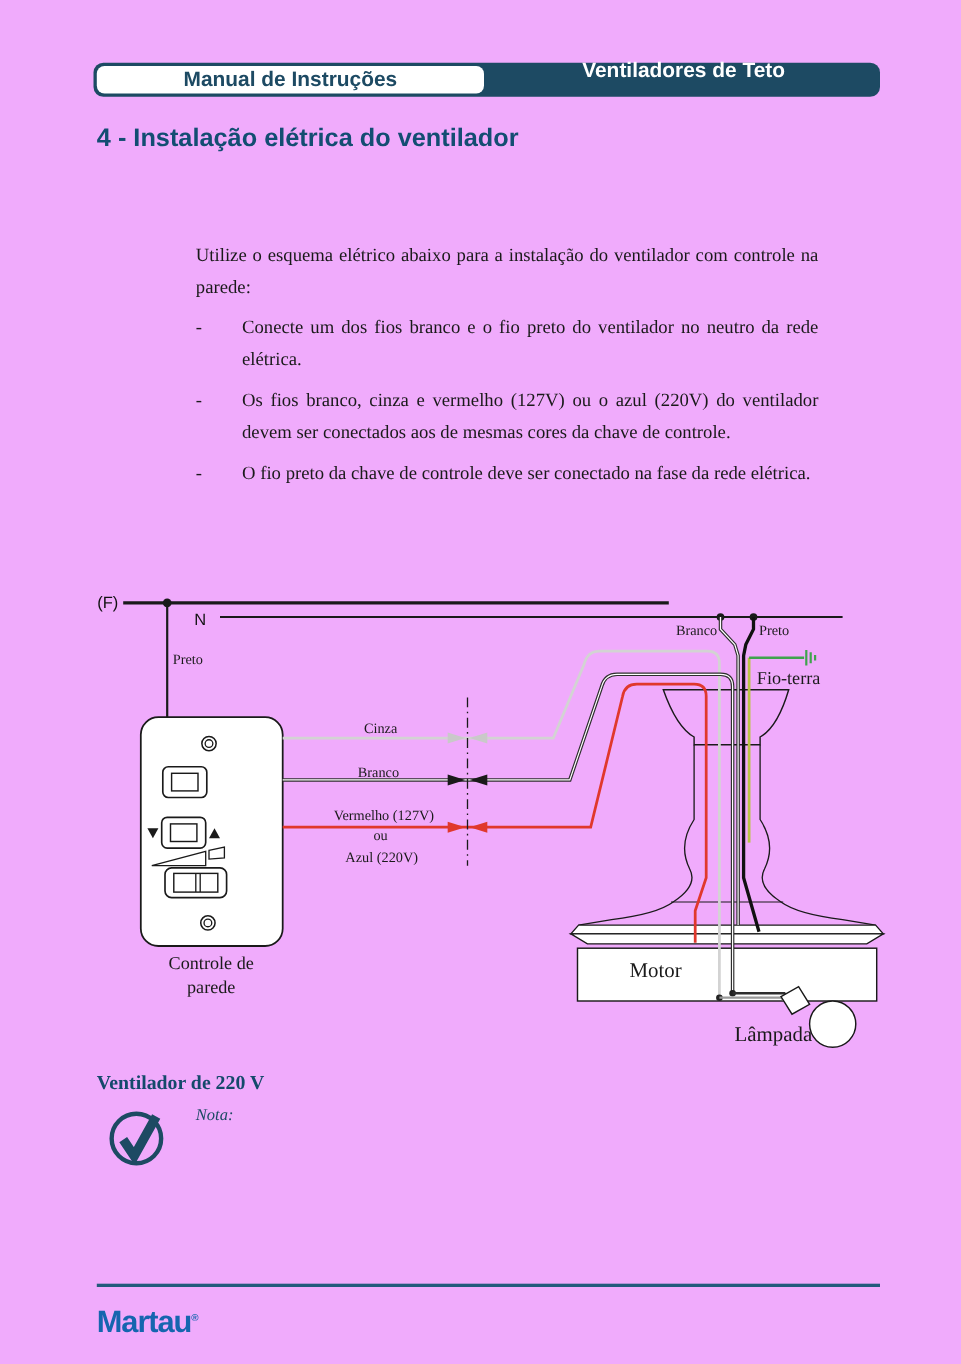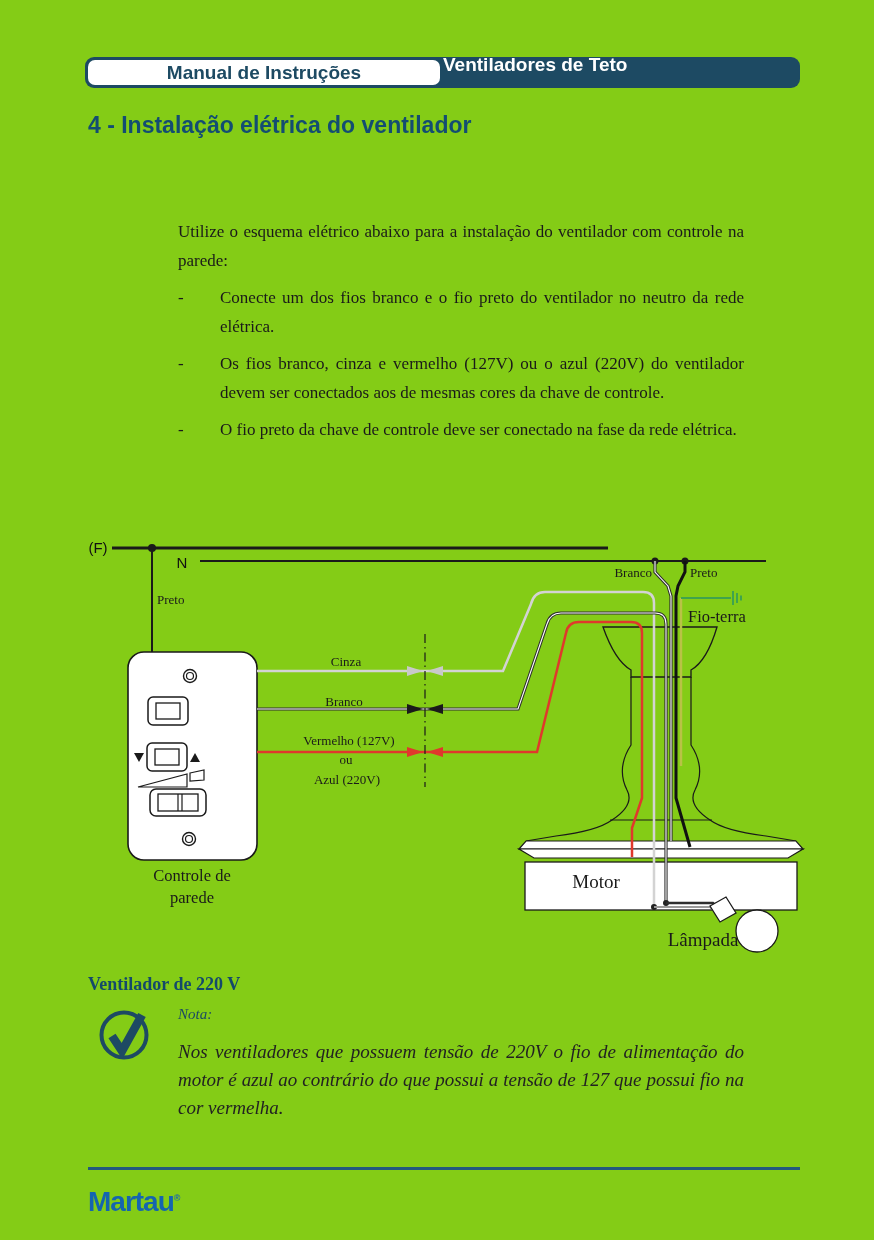--- a/index.html
+++ b/index.html
@@ -1,26 +1,26 @@
 <!DOCTYPE html>
 <html><head>
 <meta charset="utf-8">
 <style>
   html,body{margin:0;padding:0;background:#fff;}
-  .page{position:relative;width:874px;height:1240px;background:#84cc16;overflow:hidden;
+  .page{position:relative;width:874px;height:1240px;background:#f0abfc;overflow:hidden;
         font-family:"Liberation Sans","DejaVu Sans",sans-serif;color:#1a1a1a;}
 
   
   .header{position:absolute;left:85px;top:57px;width:715px;height:31px;
           background:#1d4a63;border-radius:9px;}
   .header-left{position:absolute;left:3px;top:3px;width:352px;height:25px;background:#ffffff;
           border-radius:7px;display:flex;align-items:center;justify-content:center;}
   .header-left span{color:#1d4a63;font-size:19px;font-weight:bold;}
   .header-right{position:absolute;left:358px;top:0;width:357px;height:15px;
-          display:flex;align-items:center;justify-content:flex-start;}
+          display:flex;align-items:center;justify-content:center;}
   .header-right span{color:#ffffff;font-size:19px;font-weight:bold;}
 
   
   .h1{position:absolute;left:88px;top:112px;font-size:23px;font-weight:bold;color:#134d72;}
   .h2{position:absolute;left:88px;top:168px;font-size:20px;font-weight:bold;color:#134d72;}
 
   
   .text-block{position:absolute;left:178px;top:217px;width:566px;
           font-family:"Liberation Serif","DejaVu Serif",serif;font-size:17px;line-height:29px;color:#1a1a1a;}
   .text-block p{margin:0;text-align:justify;}
@@ -174,18 +174,17 @@
     <text class="dlabel-md" x="192" y="881" text-anchor="middle">Controle de</text>
     <text class="dlabel-md" x="192" y="903" text-anchor="middle">parede</text>
   </svg>
 
   <div class="note-heading">Ventilador de 220 V</div>
   <svg class="check-icon" width="56" height="56">
     <circle cx="27" cy="29" r="22.5" fill="none" stroke="#1d4a63" stroke-width="4"></circle>
     <path d="M15 30 L25 45 L45 9" fill="none" stroke="#1d4a63" stroke-width="8.5"></path>
   </svg>
   <div class="note-label">Nota:</div>
-  <p class="note-text">Nos ventiladores que possuem tensão de 220V o fio de alimentação do motor é azul ao contrário do que possui a tensão de 127 que possui fio na cor vermelha.</p>
 
   <div class="footer-rule"></div>
   <div class="brand"><span>Martau</span><sup>®</sup></div>
 
 </div>
 
 </body></html>

